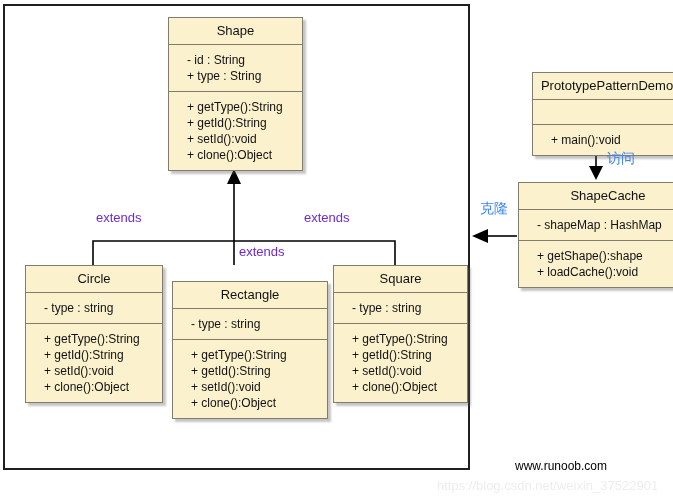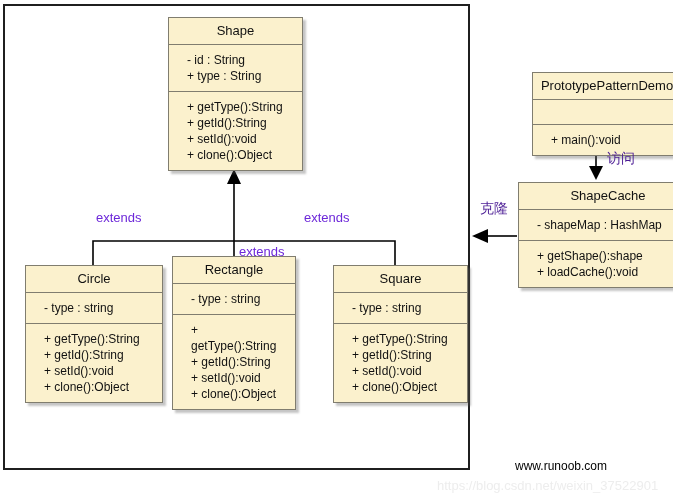--- a/index.html
+++ b/index.html
@@ -67,21 +67,21 @@
   }
   .edge-label {
     position: absolute;
     font-size: 13px;
     color: #6d28d9;
     background: transparent;
   }
   .edge-label-cn {
     position: absolute;
     font-size: 14px;
-    color: #4c1d95;
+    color: #3b82f6;
   }
   .watermark-1 {
     position: absolute;
     left: 515px;
     top: 459px;
     font-size: 12px;
     color: #000000;
   }
   .watermark-2 {
     position: absolute;
@@ -137,21 +137,21 @@
 
   <div class="uml-class" style="left:25px; top:265px; width:138px;">
     <div class="uml-title">Circle</div>
     <div class="uml-attrs">- type : string</div>
     <div class="uml-methods">+ getType():String
 + getId():String
 + setId():void
 + clone():Object</div>
   </div>
 
-  <div class="uml-class" style="left:172px; top:256px; width:124px;">
+  <div class="uml-class" style="left:172px; top:281px; width:156px;">
     <div class="uml-title">Rectangle</div>
     <div class="uml-attrs">- type : string</div>
     <div class="uml-methods">+ getType():String
 + getId():String
 + setId():void
 + clone():Object</div>
   </div>
 
   <div class="uml-class" style="left:325px; top:265px; width:135px;margin-left:8px;">
     <div class="uml-title">Square</div>

